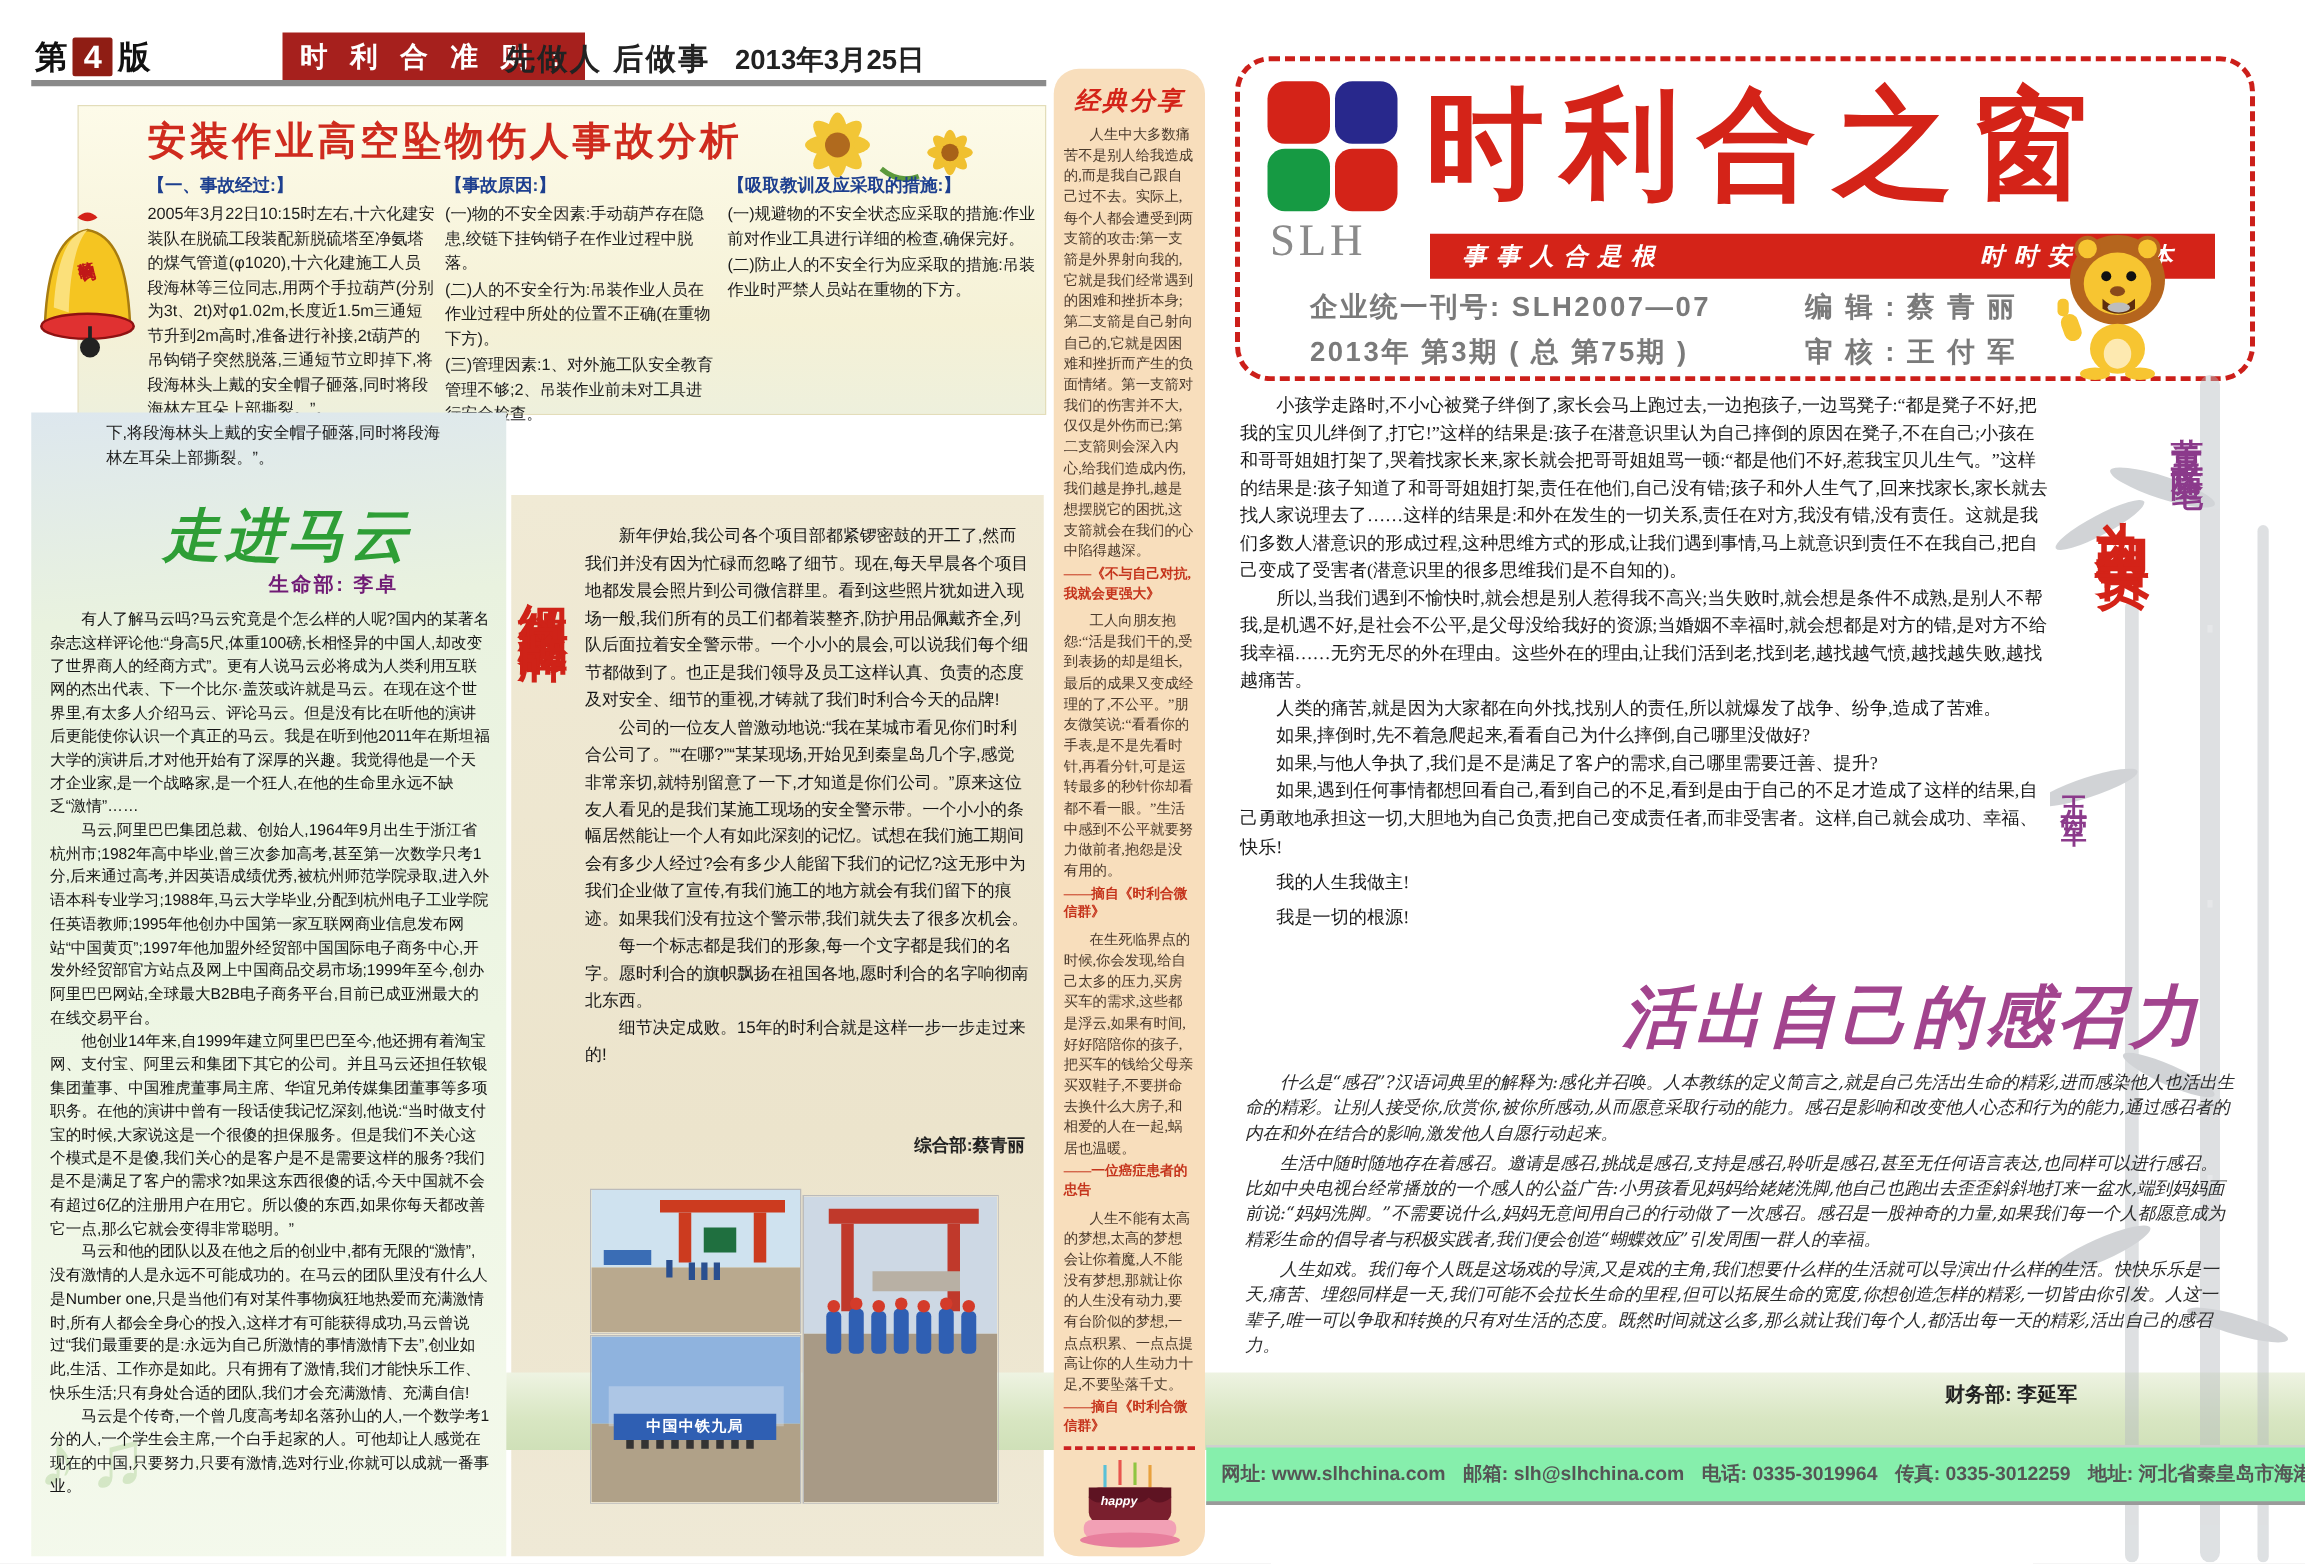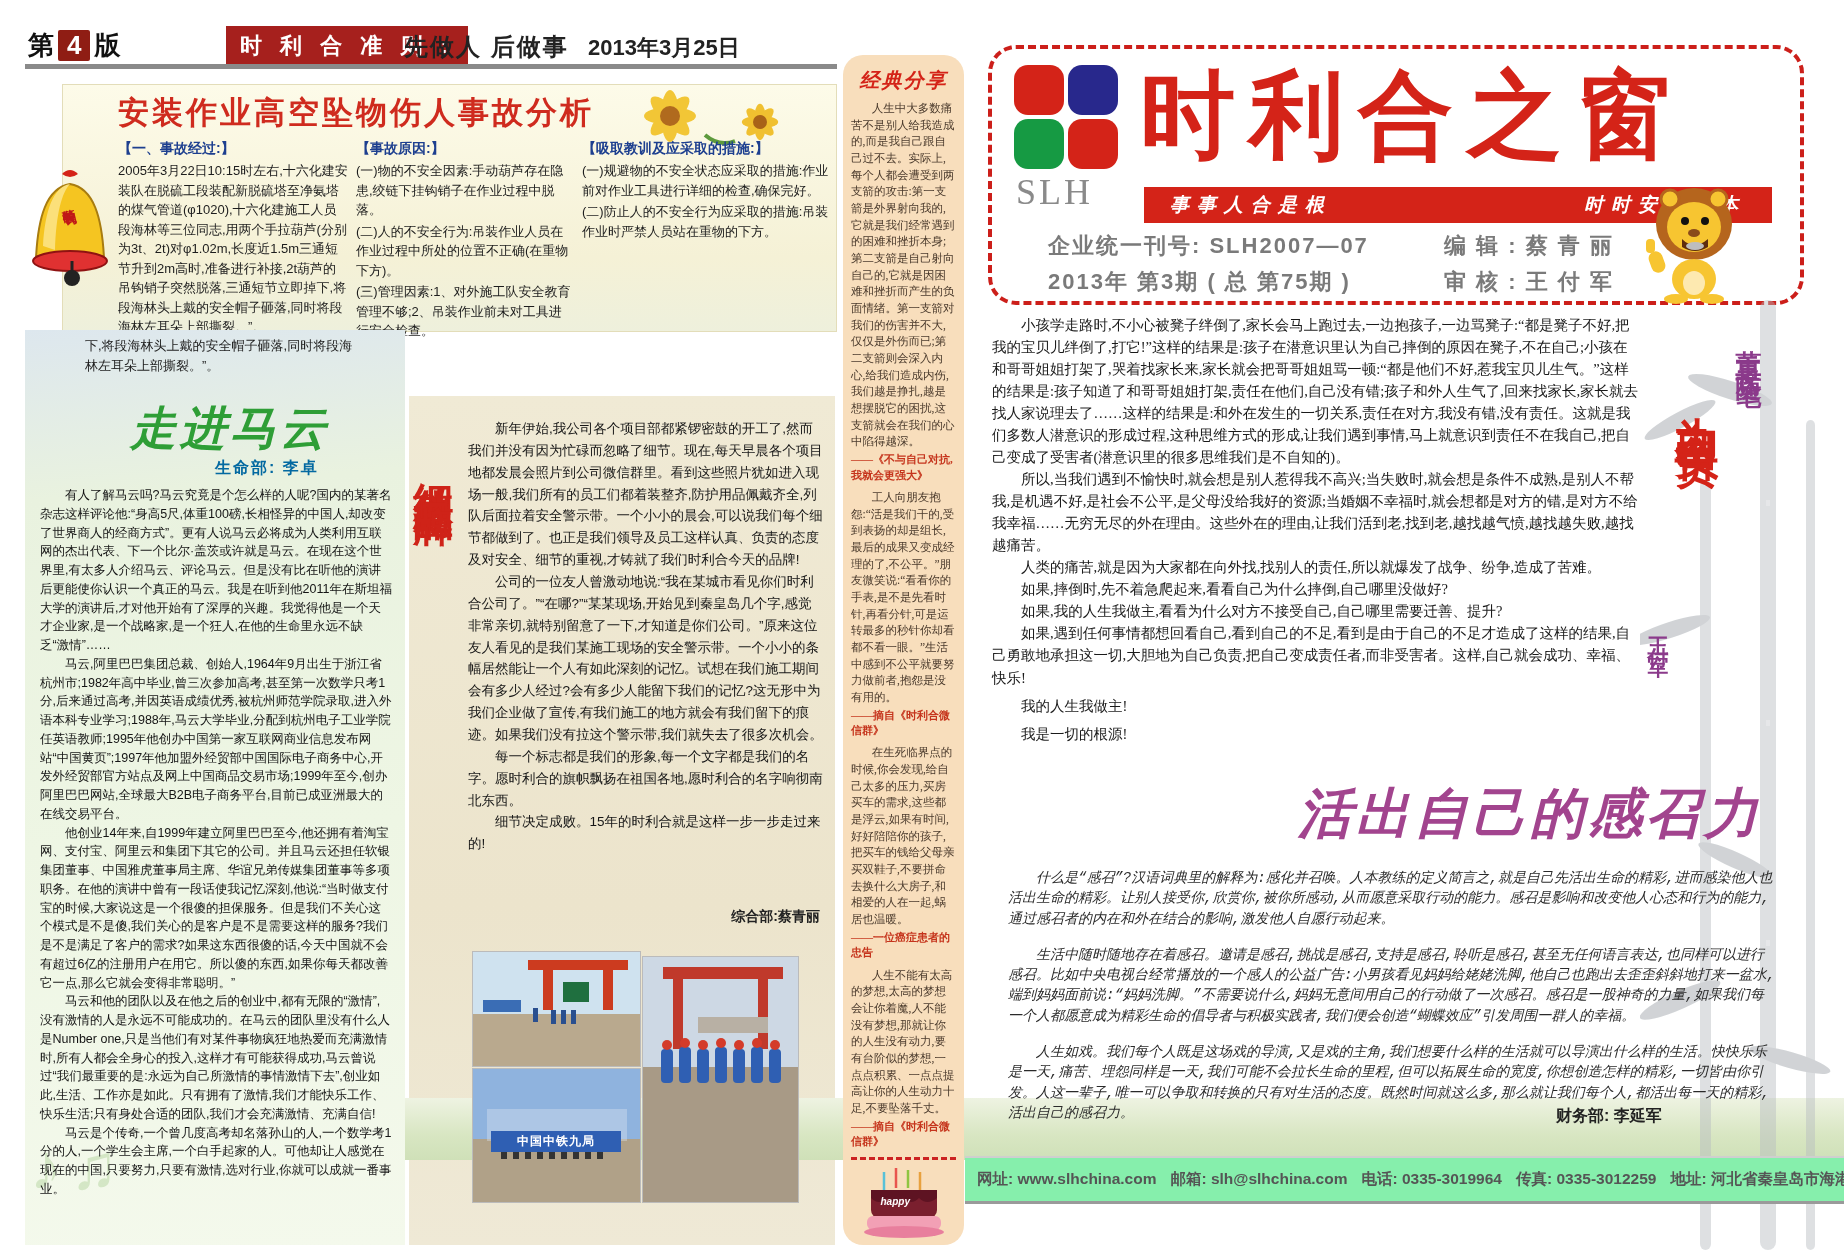--- a/index.html
+++ b/index.html
@@ -32,21 +32,21 @@
   .bell-wrap{left:20px;top:166px;width:100px;height:150px;}
   .bell-label{position:absolute;left:36px;top:34px;color:#c01818;font-size:13px;font-weight:bold;
       letter-spacing:1px;transform:rotate(-14deg);}
 
   
   .mayun-panel{left:25px;top:330px;width:380px;height:915px;overflow:hidden;
       background:linear-gradient(175deg,#dde7ee 0%,#e9f2df 18%,#eef6e4 55%,#f4f9ec 100%);}
   .acc-overflow{left:85px;top:336px;width:280px;font-size:13px;line-height:1.5;color:#1d1d1d;}
   .mayun-title{left:130px;top:398px;font-size:46px;font-weight:bold;font-style:italic;
       color:#2e9e36;letter-spacing:4px;font-family:"DejaVu Serif",serif;}
-  .mayun-byline{left:215px;top:458px;font-size:16px;font-weight:bold;color:#0369a1;letter-spacing:2px;}
+  .mayun-byline{left:215px;top:458px;font-size:16px;font-weight:bold;color:#701a75;letter-spacing:2px;}
   .mayun-body{left:40px;top:486px;width:352px;font-size:12.5px;line-height:1.5;color:#141414;}
   .mayun-body p{margin:0;text-indent:2em;}
   .music-decor{left:30px;top:1130px;font-size:64px;color:#bcd9a8;opacity:.55;letter-spacing:8px;}
 
   
   .brand-panel{left:409px;top:396px;width:426px;height:849px;overflow:hidden;
       background:linear-gradient(180deg,#f0ead5 0%,#ece4cc 60%,#efe9d6 100%);}
   .brand-vtitle{left:412px;top:450px;width:46px;font-size:40px;font-weight:bold;color:#cf2318;
       line-height:1.22;letter-spacing:4px;}
   .brand-body{left:468px;top:418px;width:356px;font-size:13.5px;line-height:1.62;color:#161616;}
@@ -108,21 +108,21 @@
   .chair-collabel{left:1732px;top:330px;font-size:26px;font-weight:bold;color:#8b3a8b;
       letter-spacing:8px;font-family:"DejaVu Serif",serif;}
   .chair-vtitle{left:1668px;top:382px;font-size:44px;font-weight:bold;color:#d42318;letter-spacing:6px;}
   .chair-author{left:1644px;top:620px;font-size:21px;font-weight:bold;color:#8b3a8b;letter-spacing:10px;}
 
   
   .charisma-title{left:1298px;top:778px;font-size:54px;font-weight:bold;font-style:italic;
       color:#a2448e;letter-spacing:4px;font-family:"DejaVu Serif",serif;}
   .charisma-body{left:992px;top:852px;width:800px;font-family:"DejaVu Serif",serif;font-style:italic;
       font-size:14px;line-height:1.45;color:#2a2a2a;z-index:2;}
-  .charisma-body p{margin:16px;text-indent:2em;font-family:Liberation Mono, monospace;}
+  .charisma-body p{margin:4px;text-indent:2em;}
   .charisma-sign{left:1556px;top:1106px;font-size:16px;font-weight:bold;color:#222;z-index:2;}
 
   
   .footer-bar{left:965px;top:1156px;width:879px;height:48px;background:#86efac;
       border-top:2px solid #cfcfcf;border-bottom:3px solid #9a9a9a;display:flex;align-items:center;
       gap:14px;padding:0 12px;box-sizing:border-box;z-index:3;}
   .footer-bar span{font-size:15.5px;color:#555;font-weight:bold;white-space:nowrap;}
 </style>
 </head>
 <body>
@@ -376,21 +376,21 @@
   </div>
   <div class="abs chair-collabel vtext">董事长随笔</div>
   <div class="abs chair-vtitle vtext">为自己负责</div>
   <div class="abs chair-author vtext">王付军</div>
 
   <div class="abs chair-body">
     <p>小孩学走路时,不小心被凳子绊倒了,家长会马上跑过去,一边抱孩子,一边骂凳子:“都是凳子不好,把我的宝贝儿绊倒了,打它!”这样的结果是:孩子在潜意识里认为自己摔倒的原因在凳子,不在自己;小孩在和哥哥姐姐打架了,哭着找家长来,家长就会把哥哥姐姐骂一顿:“都是他们不好,惹我宝贝儿生气。”这样的结果是:孩子知道了和哥哥姐姐打架,责任在他们,自己没有错;孩子和外人生气了,回来找家长,家长就去找人家说理去了……这样的结果是:和外在发生的一切关系,责任在对方,我没有错,没有责任。这就是我们多数人潜意识的形成过程,这种思维方式的形成,让我们遇到事情,马上就意识到责任不在我自己,把自己变成了受害者(潜意识里的很多思维我们是不自知的)。</p>
     <p>所以,当我们遇到不愉快时,就会想是别人惹得我不高兴;当失败时,就会想是条件不成熟,是别人不帮我,是机遇不好,是社会不公平,是父母没给我好的资源;当婚姻不幸福时,就会想都是对方的错,是对方不给我幸福……无穷无尽的外在理由。这些外在的理由,让我们活到老,找到老,越找越气愤,越找越失败,越找越痛苦。</p>
     <p>人类的痛苦,就是因为大家都在向外找,找别人的责任,所以就爆发了战争、纷争,造成了苦难。</p>
     <p>如果,摔倒时,先不着急爬起来,看看自己为什么摔倒,自己哪里没做好?</p>
-    <p>如果,我的人生我做主,看看为什么对方不接受自己,自己哪里需要迁善、提升?</p>
+    <p>如果,与他人争执了,我们是不是满足了客户的需求,自己哪里需要迁善、提升?</p>
     <p>如果,遇到任何事情都想回看自己,看到自己的不足,看到是由于自己的不足才造成了这样的结果,自己勇敢地承担这一切,大胆地为自己负责,把自己变成责任者,而非受害者。这样,自己就会成功、幸福、快乐!</p>
     <p style="margin-top:6px">我的人生我做主!</p>
     <p style="margin-top:6px">我是一切的根源!</p>
   </div>
 
   <div class="abs charisma-title">活出自己的感召力</div>
   <div class="abs charisma-body">
     <p>什么是“感召”?汉语词典里的解释为:感化并召唤。人本教练的定义简言之,就是自己先活出生命的精彩,进而感染他人也活出生命的精彩。让别人接受你,欣赏你,被你所感动,从而愿意采取行动的能力。感召是影响和改变他人心态和行为的能力,通过感召者的内在和外在结合的影响,激发他人自愿行动起来。</p>
     <p>生活中随时随地存在着感召。邀请是感召,挑战是感召,支持是感召,聆听是感召,甚至无任何语言表达,也同样可以进行感召。比如中央电视台经常播放的一个感人的公益广告:小男孩看见妈妈给姥姥洗脚,他自己也跑出去歪歪斜斜地打来一盆水,端到妈妈面前说:“妈妈洗脚。”不需要说什么,妈妈无意间用自己的行动做了一次感召。感召是一股神奇的力量,如果我们每一个人都愿意成为精彩生命的倡导者与积极实践者,我们便会创造“蝴蝶效应”引发周围一群人的幸福。</p>
     <p>人生如戏。我们每个人既是这场戏的导演,又是戏的主角,我们想要什么样的生活就可以导演出什么样的生活。快快乐乐是一天,痛苦、埋怨同样是一天,我们可能不会拉长生命的里程,但可以拓展生命的宽度,你想创造怎样的精彩,一切皆由你引发。人这一辈子,唯一可以争取和转换的只有对生活的态度。既然时间就这么多,那么就让我们每个人,都活出每一天的精彩,活出自己的感召力。</p>

